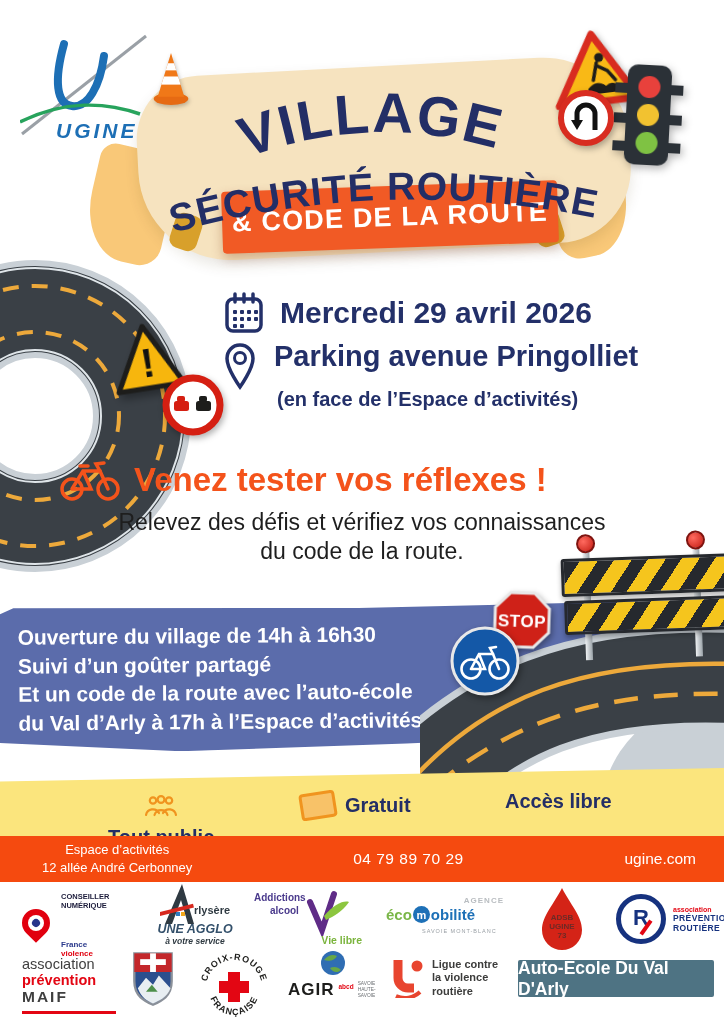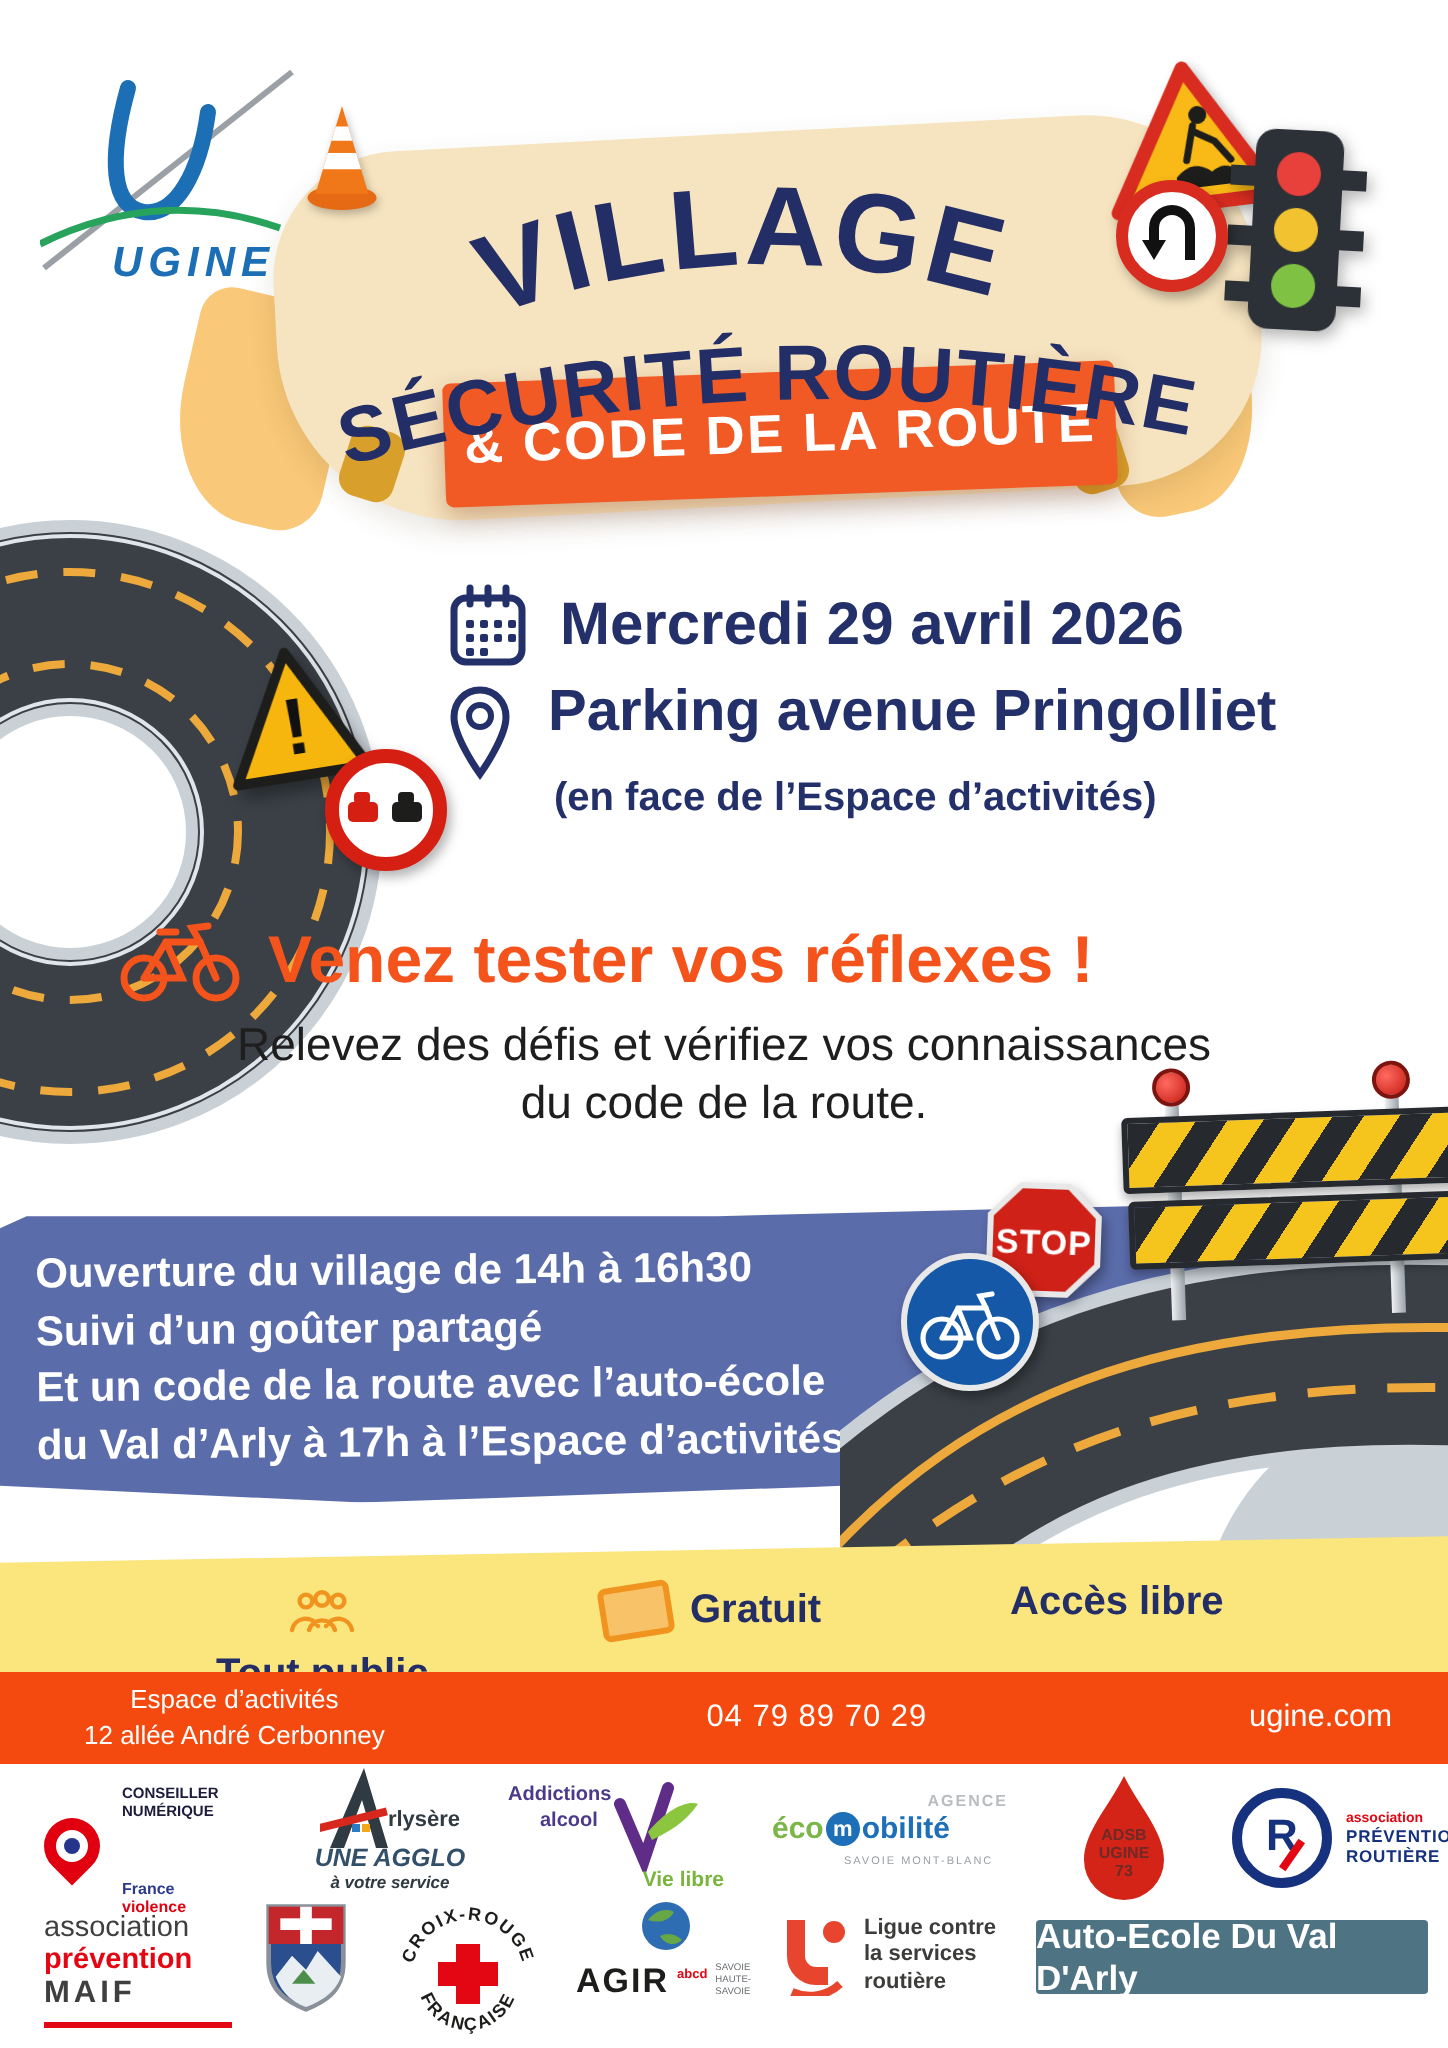--- a/index.html
+++ b/index.html
@@ -453,21 +453,21 @@
     </div>
 
     <div class="logo ligue-logo">
       <svg width="34" height="40" viewBox="0 0 34 40" fill="none">
         <path d="M8 2 v18 a10 10 0 0 0 10 10 h6" stroke="#e8452f" stroke-width="9"></path>
         <circle cx="27" cy="8" r="5.5" fill="#e8452f"></circle>
         <path d="M6 38 a22 22 0 0 0 24 -4" stroke="#e8452f" stroke-width="4"></path>
       </svg>
       <div class="ligue-text">
         <div>Ligue contre</div>
-        <div>la services</div>
+        <div>la violence</div>
         <div>routière</div>
       </div>
     </div>
 
     <div class="logo ae-logo">
       <span>Auto-Ecole Du Val D'Arly</span>
     </div>
 
   </div>
 </div>

